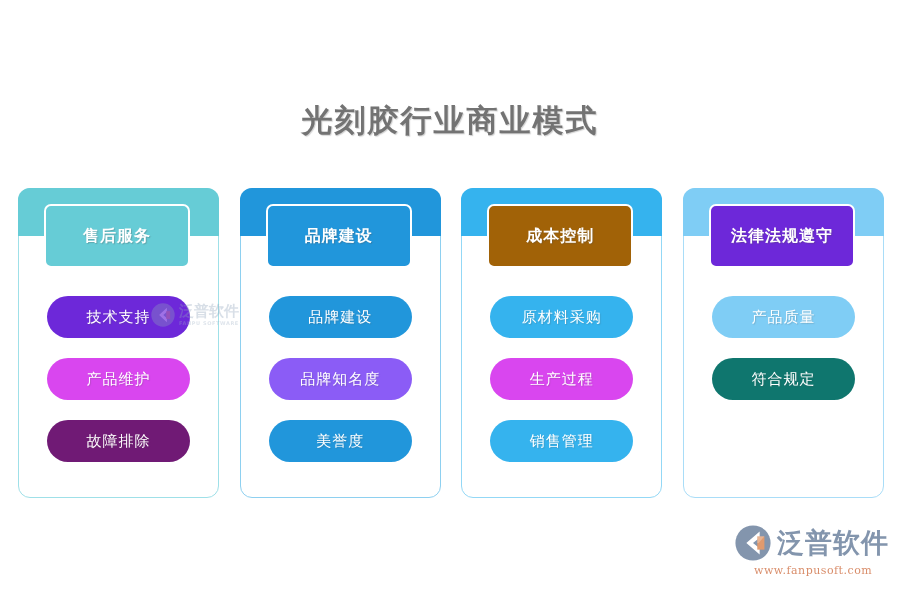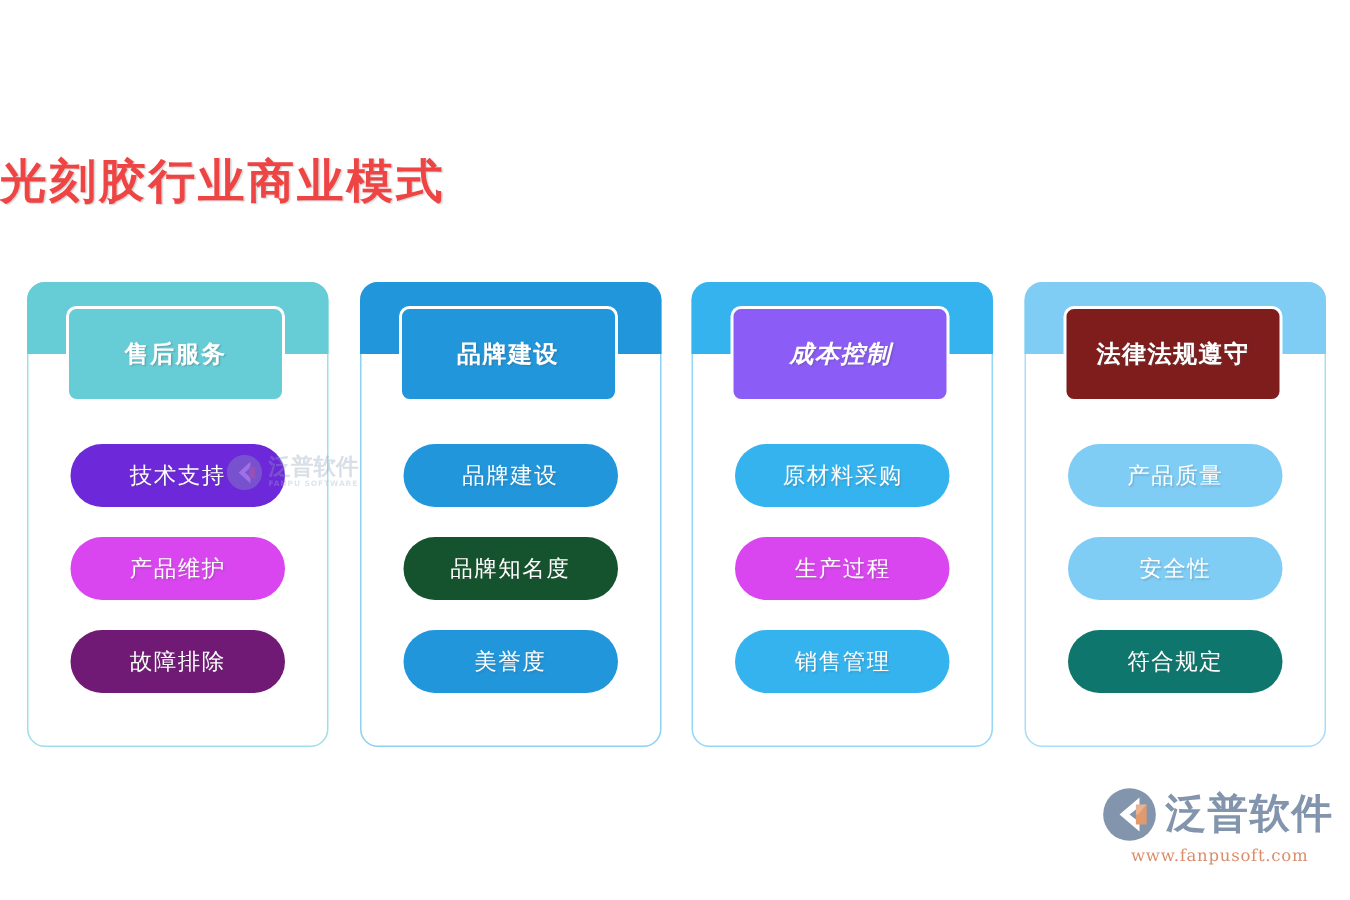--- a/index.html
+++ b/index.html
@@ -22,26 +22,26 @@
     height: 600px;
     background: #ffffff;
   }
 
   
   #page-title {
     position: absolute;
     top: 100px;
     left: 0;
     width: 900px;
-    text-align: left;
+    text-align: center;
     font-family: "DejaVu Serif", "Liberation Serif", serif;
     font-size: 31px;
     font-weight: 700;
     letter-spacing: 2px;
-    color: #ef4444;
+    color: #737373;
     text-shadow: 1px 1px 1px rgba(150,150,150,0.45);
     white-space: nowrap;
   }
 
   
   #columns {
     position: absolute;
     top: 188px;
     left: 18px;
     width: 866px;
@@ -238,60 +238,57 @@
     <div class="column">
       <div class="card-body" style="border-color: rgb(142, 208, 240);"></div>
       <div class="card-top" style="background: rgb(33, 150, 219);"></div>
       <div class="card-header" style="background: rgb(33, 150, 219);">
         <span>品牌建设</span>
       </div>
       <div class="items">
         <div class="pill" style="background: rgb(33, 150, 219);">
           <span>品牌建设</span>
         </div>
-        <div class="pill" style="background: #14532d;">
+        <div class="pill" style="background: #8b5cf6;">
           <span>品牌知名度</span>
         </div>
         <div class="pill" style="background: rgb(33, 150, 219);">
           <span>美誉度</span>
         </div>
       </div>
     </div>
 
     <div class="column">
       <div class="card-body" style="border-color: rgb(147, 216, 246);"></div>
       <div class="card-top" style="background: rgb(53, 179, 238);"></div>
-      <div class="card-header" style="background: #8b5cf6; font-style: italic;">
+      <div class="card-header" style="background: #a16207;">
         <span>成本控制</span>
       </div>
       <div class="items">
         <div class="pill" style="background: rgb(53, 179, 238); text-align: right;">
           <span>原材料采购</span>
         </div>
         <div class="pill" style="background: #d946ef;">
           <span>生产过程</span>
         </div>
         <div class="pill" style="background: rgb(53, 179, 238);">
           <span>销售管理</span>
         </div>
       </div>
     </div>
 
     <div class="column">
       <div class="card-body" style="border-color: rgb(169, 221, 248);"></div>
       <div class="card-top" style="background: rgb(127, 205, 245);"></div>
-      <div class="card-header" style="background: #7f1d1d; justify-content: center;">
+      <div class="card-header" style="background: #6d28d9; justify-content: center;">
         <span>法律法规遵守</span>
       </div>
       <div class="items">
         <div class="pill" style="background: rgb(127, 205, 245);">
           <span>产品质量</span>
-        </div>
-        <div class="pill" style="background: rgb(127, 205, 245);">
-          <span>安全性</span>
         </div>
         <div class="pill" style="background: #0f766e;">
           <span>符合规定</span>
         </div>
       </div>
     </div>
 
   </div>
 
   <div id="center-watermark">

